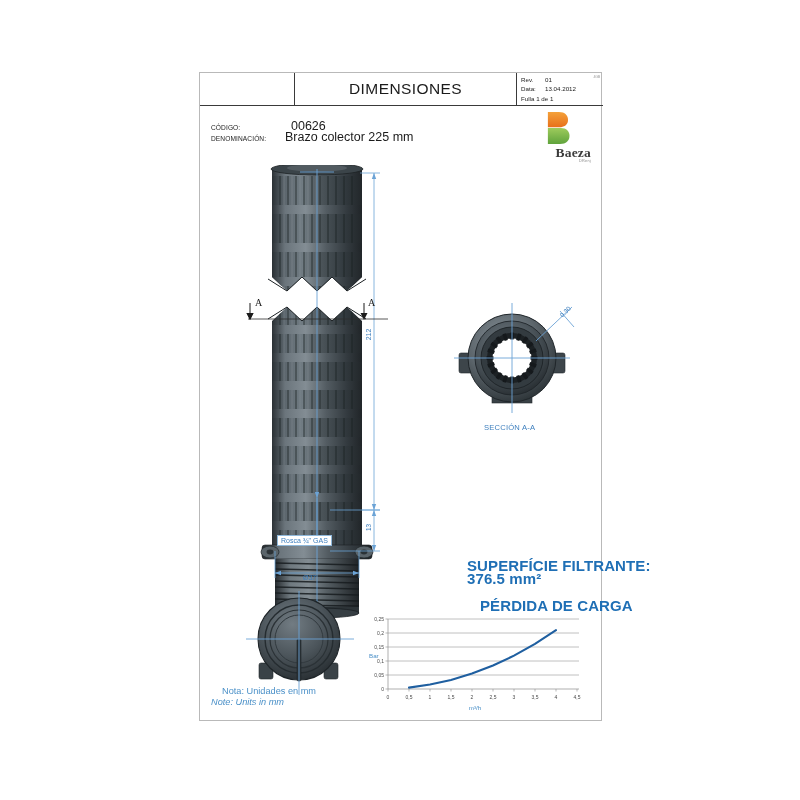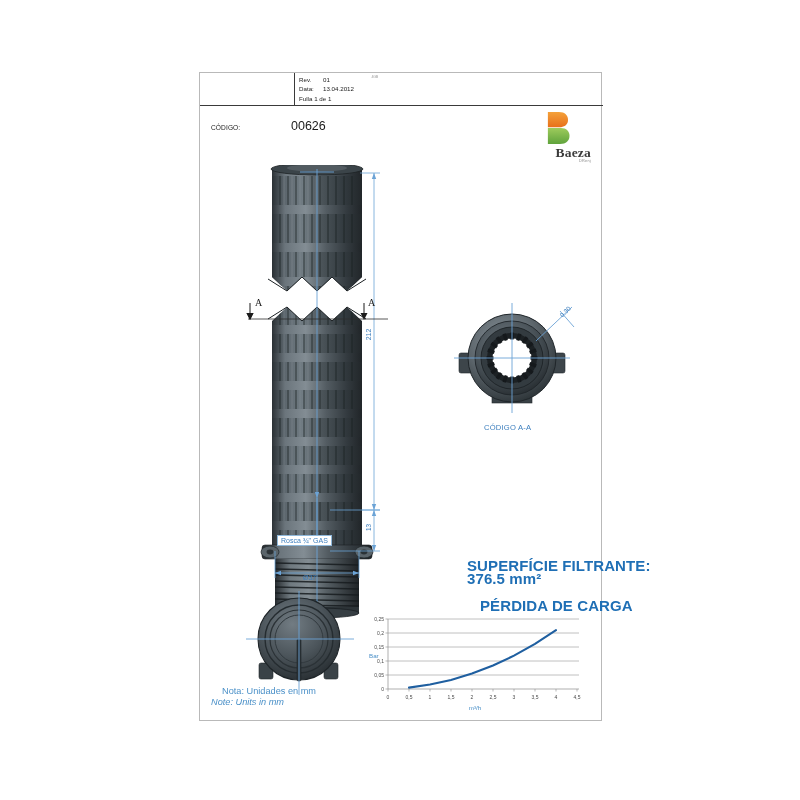--- a/index.html
+++ b/index.html
@@ -162,40 +162,47 @@
 </style>
 </head>
 <body>
 
 <div id="page">
 
   <div class="frame">
 
     <div class="titleblock">
       <div class="tb-cell-left"></div>
+      <div class="tb-cell-mid">
+        <span class="tb-title">DIMENSIONES</span>
+      </div>
       <div class="tb-cell-right">
         <span class="tb-corner-mark">4GB</span>
         <div class="tb-rev-row">
           <span class="tb-rev-label">Rev.</span>
           <span class="tb-rev-val">01</span>
         </div>
         <div class="tb-rev-row">
           <span class="tb-rev-label">Data:</span>
           <span class="tb-rev-val">13.04.2012</span>
         </div>
         <div class="tb-rev-row">
           <span>Fulla 1 de 1</span>
         </div>
       </div>
     </div>
 
     <div class="codeblock">
       <div class="cb-row r1">
         <span class="cb-label">CÓDIGO:</span>
         <span class="cb-value">00626</span>
+      </div>
+      <div class="cb-row r2">
+        <span class="cb-label">DENOMINACIÓN:</span>
+        <span class="cb-value">Brazo colector 225 mm</span>
       </div>
     </div>
 
     <div class="logo">
       <div class="logo-mark">
         <svg width="30" height="34" viewBox="0 0 30 34">
           <defs>
             <linearGradient id="gOrange" x1="0" y1="0" x2="0" y2="1">
               <stop offset="0%" stop-color="#f4a13a"></stop>
               <stop offset="100%" stop-color="#e8701a"></stop>
@@ -495,21 +502,21 @@
         <line x1="60" y1="2" x2="60" y2="112"></line>
         <line x1="2" y1="57" x2="118" y2="57"></line>
       </g>
 
       <g stroke="#6ba3d6" stroke-width="0.9" fill="none">
         <line x1="84" y1="40" x2="120" y2="6"></line>
         <line x1="108" y1="10" x2="122" y2="26"></line>
       </g>
     </svg>
     <div class="dimtxt" style="left:359px; top:235px; transform:rotate(-45deg); font-size:6.4px;">0.30</div>
-    <div class="seclabel" style="left:284px; top:350px;">CÓDIGO A-A</div>
+    <div class="seclabel" style="left:284px; top:350px;">SECCIÓN A-A</div>
 
     <svg class="part" style="left:42px; top:518px;" width="130" height="110" viewBox="0 0 130 110">
       <defs>
         <radialGradient id="capG" cx="42%" cy="32%" r="72%">
           <stop offset="0%" stop-color="#727c83"></stop>
           <stop offset="55%" stop-color="#4b545a"></stop>
           <stop offset="100%" stop-color="#272d31"></stop>
         </radialGradient>
       </defs>
       <rect x="17" y="72" width="14" height="16" rx="2" fill="#3a4247" stroke="#232a2e" stroke-width="0.6"></rect>

